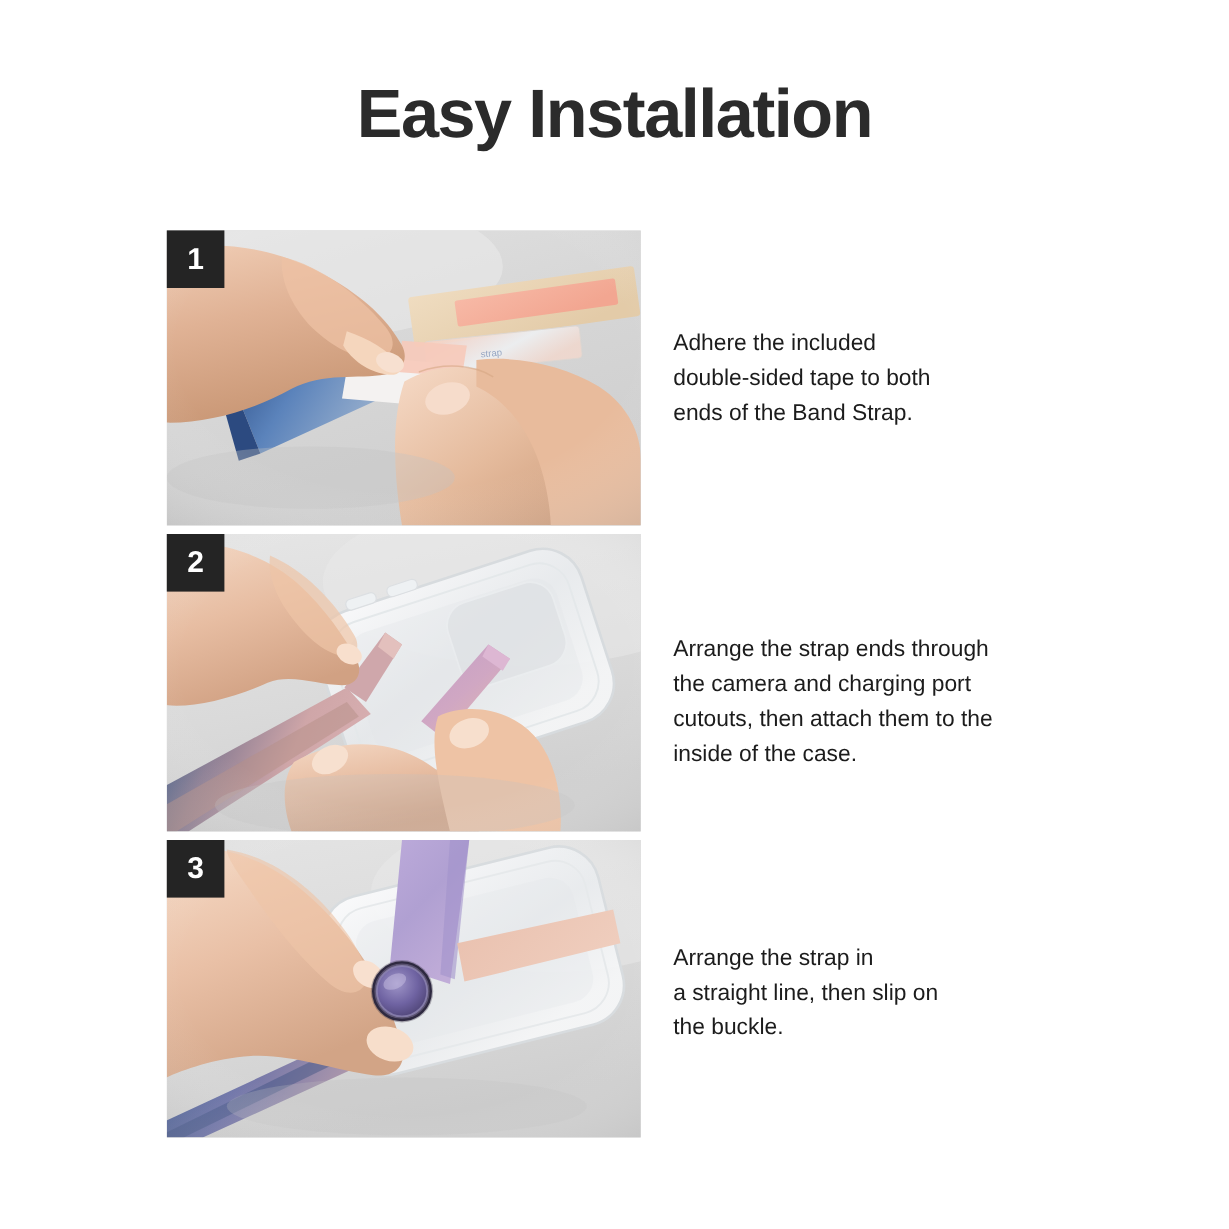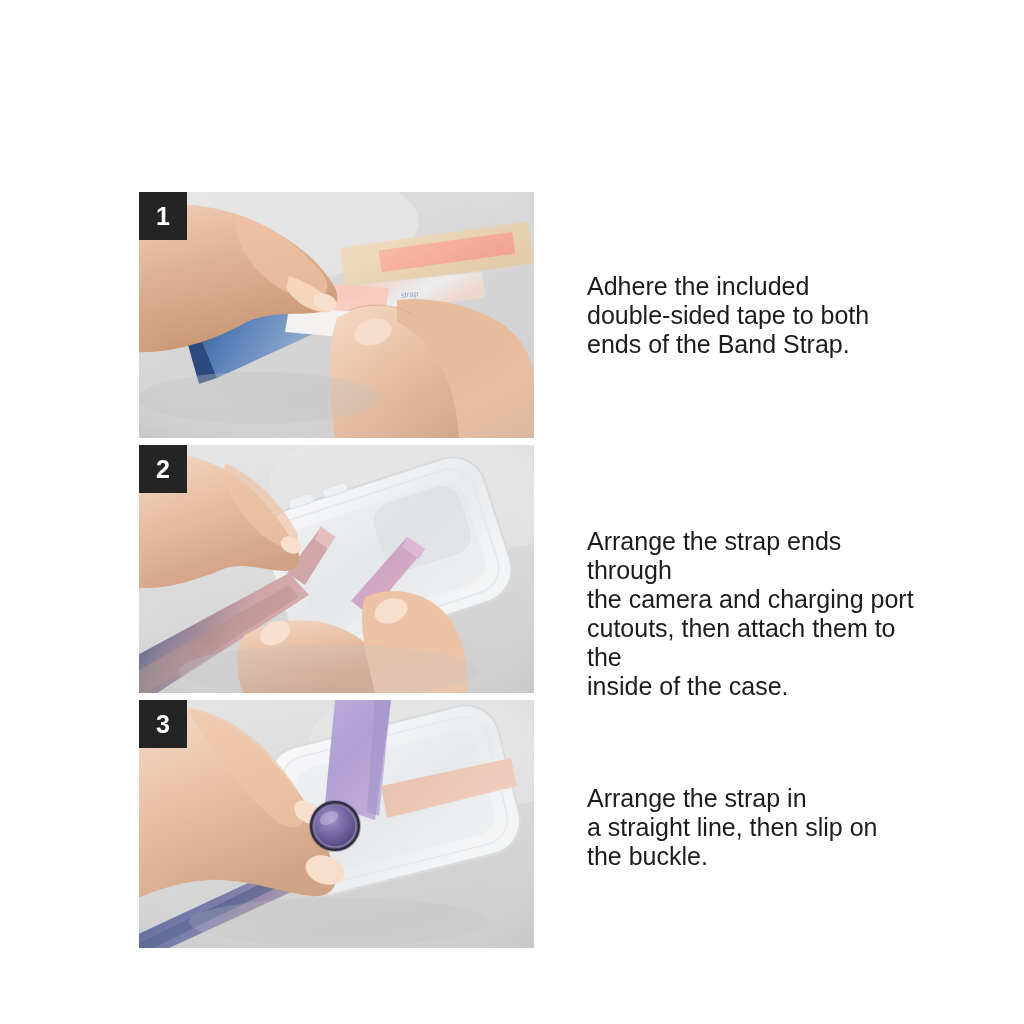--- a/index.html
+++ b/index.html
@@ -69,22 +69,22 @@
     font-weight: bold;
     display: flex;
     align-items: center;
     justify-content: center;
     z-index: 5;
     font-family: "Liberation Sans", sans-serif;
   }
 
   .step-text {
     position: absolute;
-    left: 448px;
-    font-size: 25px;
+    left: 422px;
+    font-size: 19px;
     line-height: 29px;
     color: #1c1c1c;
     width: 330px;
     white-space: pre-line;
     font-family: "Liberation Sans", sans-serif;
   }
 
   
   #step-1 { top: 192px; }
   #step-1 .step-photo { height: 246px; }
@@ -96,20 +96,21 @@
 
   #step-3 { top: 700px; }
   #step-3 .step-photo { height: 248px; }
   #step-3 .step-text { top: 84px; }
 </style>
 </head>
 <body>
 
 <div class="page">
 
+  <div class="title">Easy Installation</div>
 
   <div class="steps">
 
     <div class="step" id="step-1">
       <div class="step-photo">
         <svg width="395" height="246" viewBox="0 0 395 246" xmlns="http://www.w3.org/2000/svg">
           <defs>
             <linearGradient id="bg1" x1="0" y1="0" x2="0.5" y2="1">
               <stop offset="0%" stop-color="#e2e2e2"></stop>
               <stop offset="55%" stop-color="#d6d6d6"></stop>

